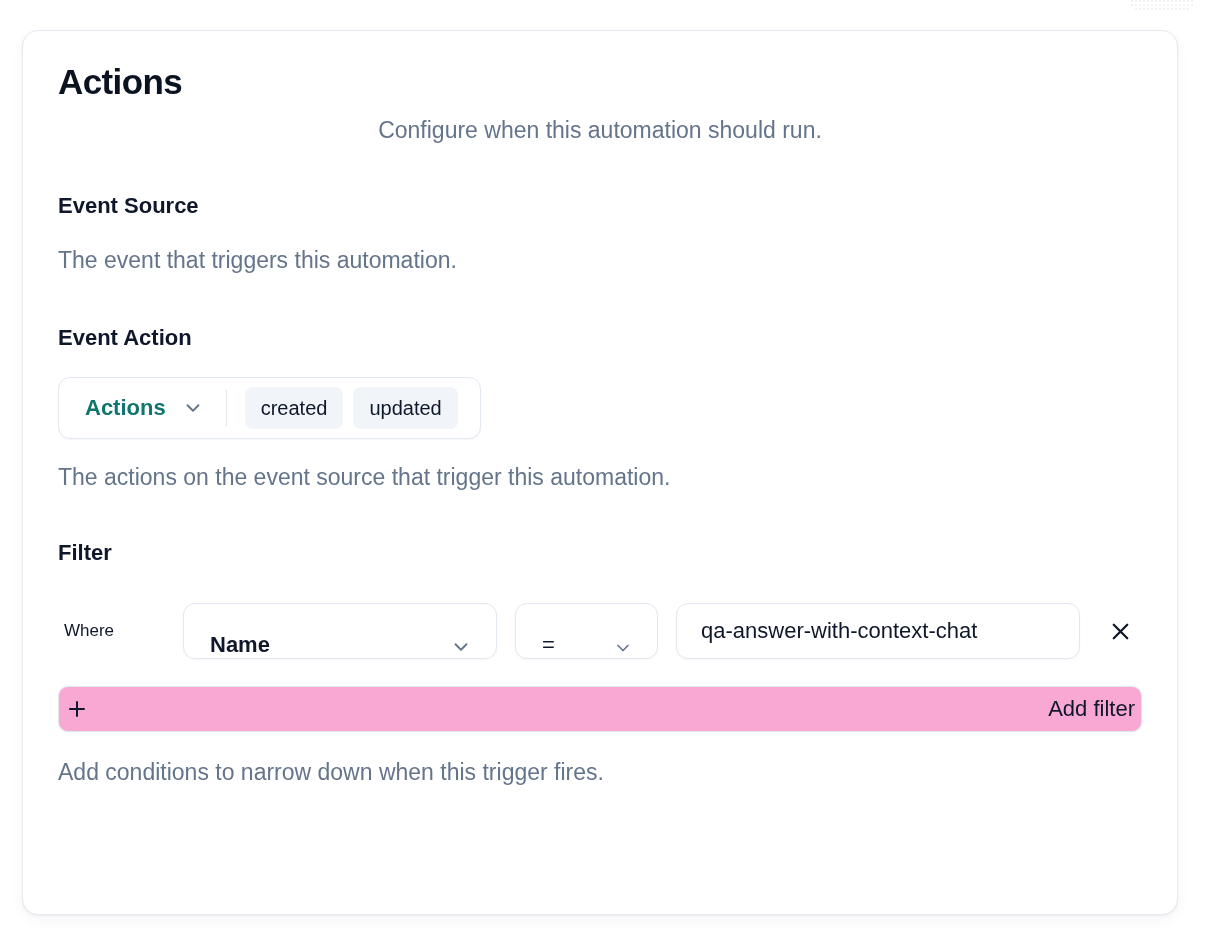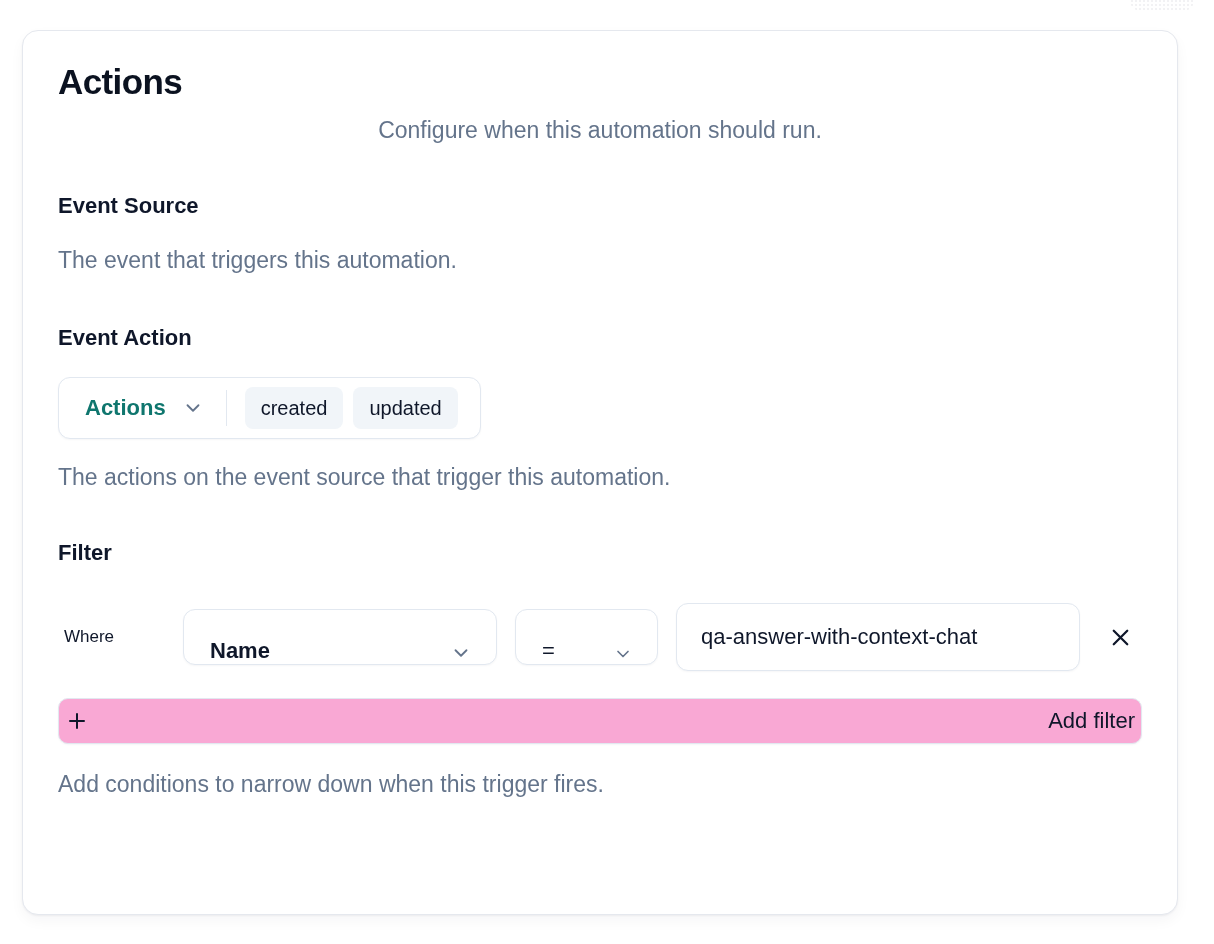--- a/index.html
+++ b/index.html
@@ -75,21 +75,21 @@
     padding: 9px 16px;
     font-size: 20px; line-height: 24px; color: #0f172a;
   }
 
   .filter-row { margin-top: 36px; display: flex; align-items: center; gap: 18px; }
   .where { flex: none; width: 107px; padding-left: 6px; font-size: 17px; color: #0f172a; }
   .select.small { margin-top: 0; height: 56px; border-radius: 12px; padding: 0 24px 0 26px; align-items: flex-end; }
   .field-select { flex: none; width: 314px; font-weight: 600; }
   .op-select   { flex: none; width: 143px; }
   .filter-input {
-    flex: 1 1 auto; min-width: 0; height: 68px;
+    flex: 1 1 auto; min-width: 0; height: 56px;
     border: 1px solid #e2e8f0; border-radius: 12px;
     padding: 0 24px;
     font-family: "Liberation Sans", sans-serif;
     font-size: 22px; color: #0f172a;
     background: #fff;
     box-shadow: 0 1px 2px rgba(16,24,40,.04);
     outline: none;
   }
   .remove-btn {
     flex: none; width: 44px; height: 44px;

